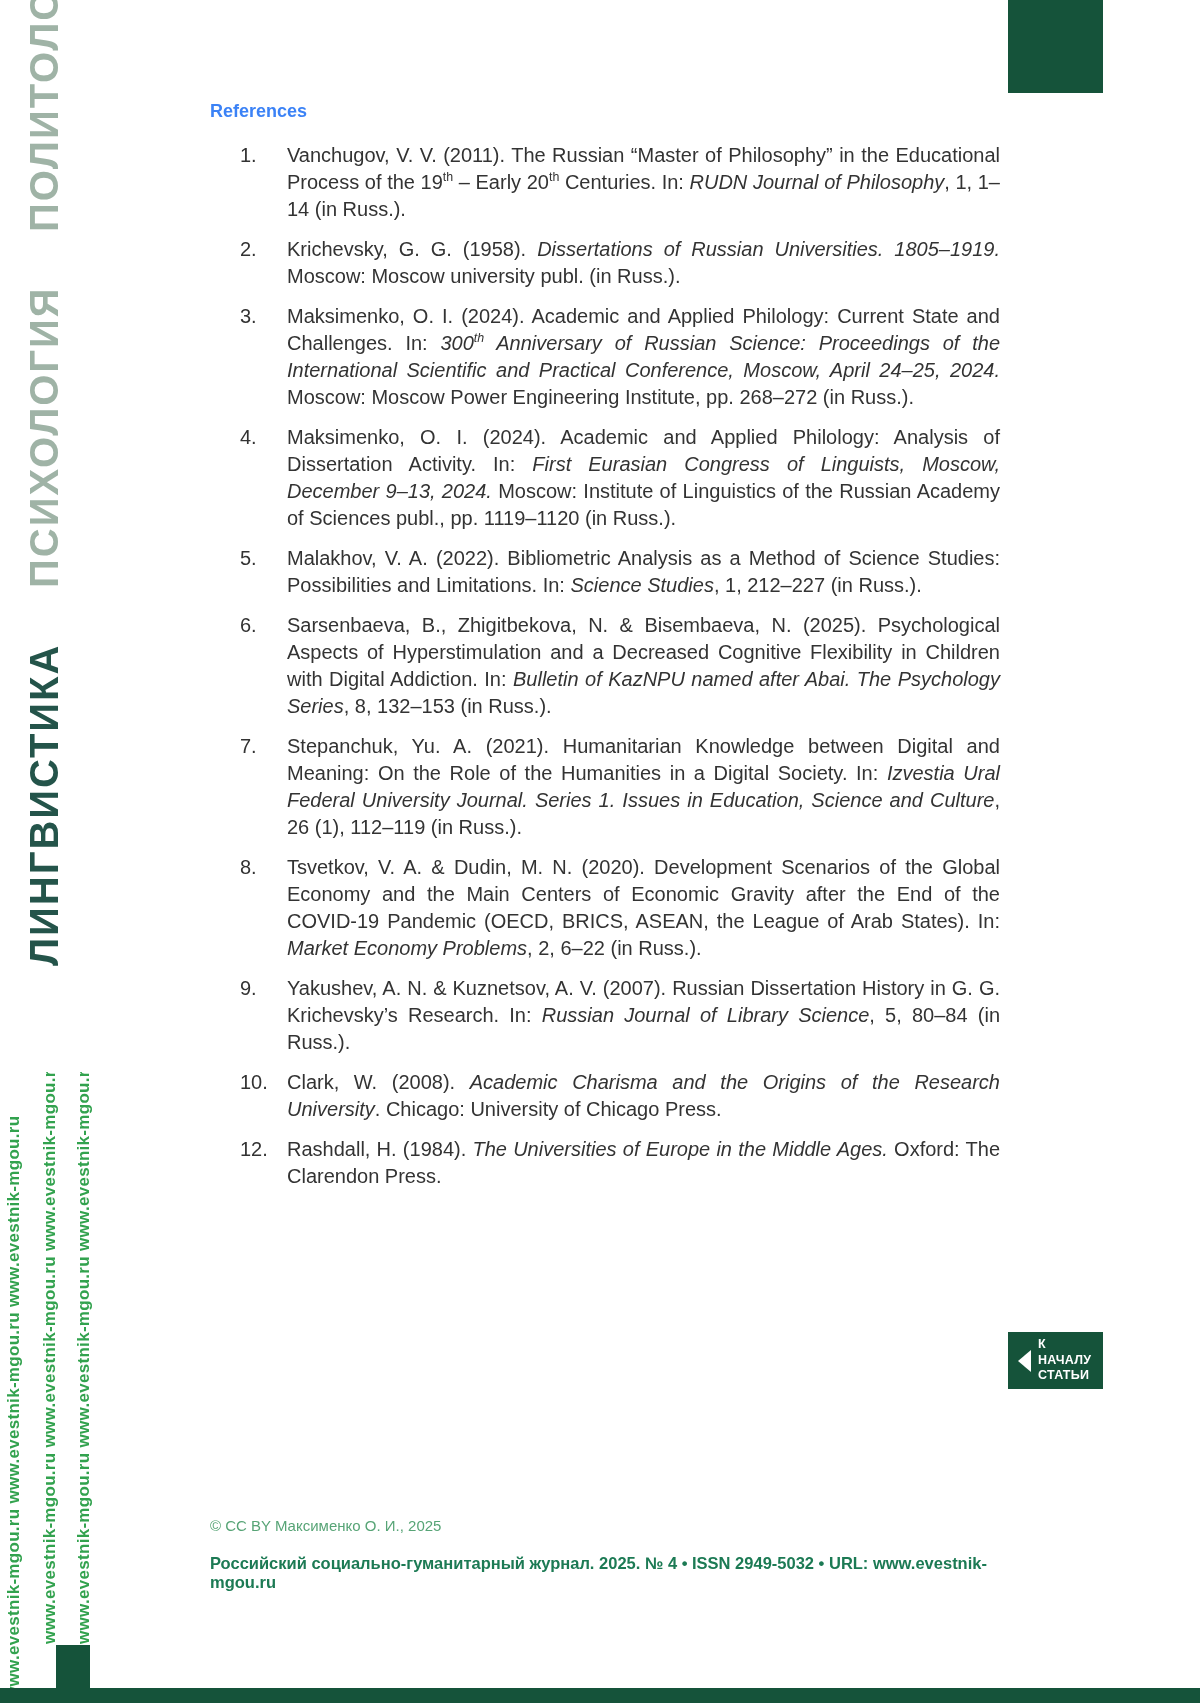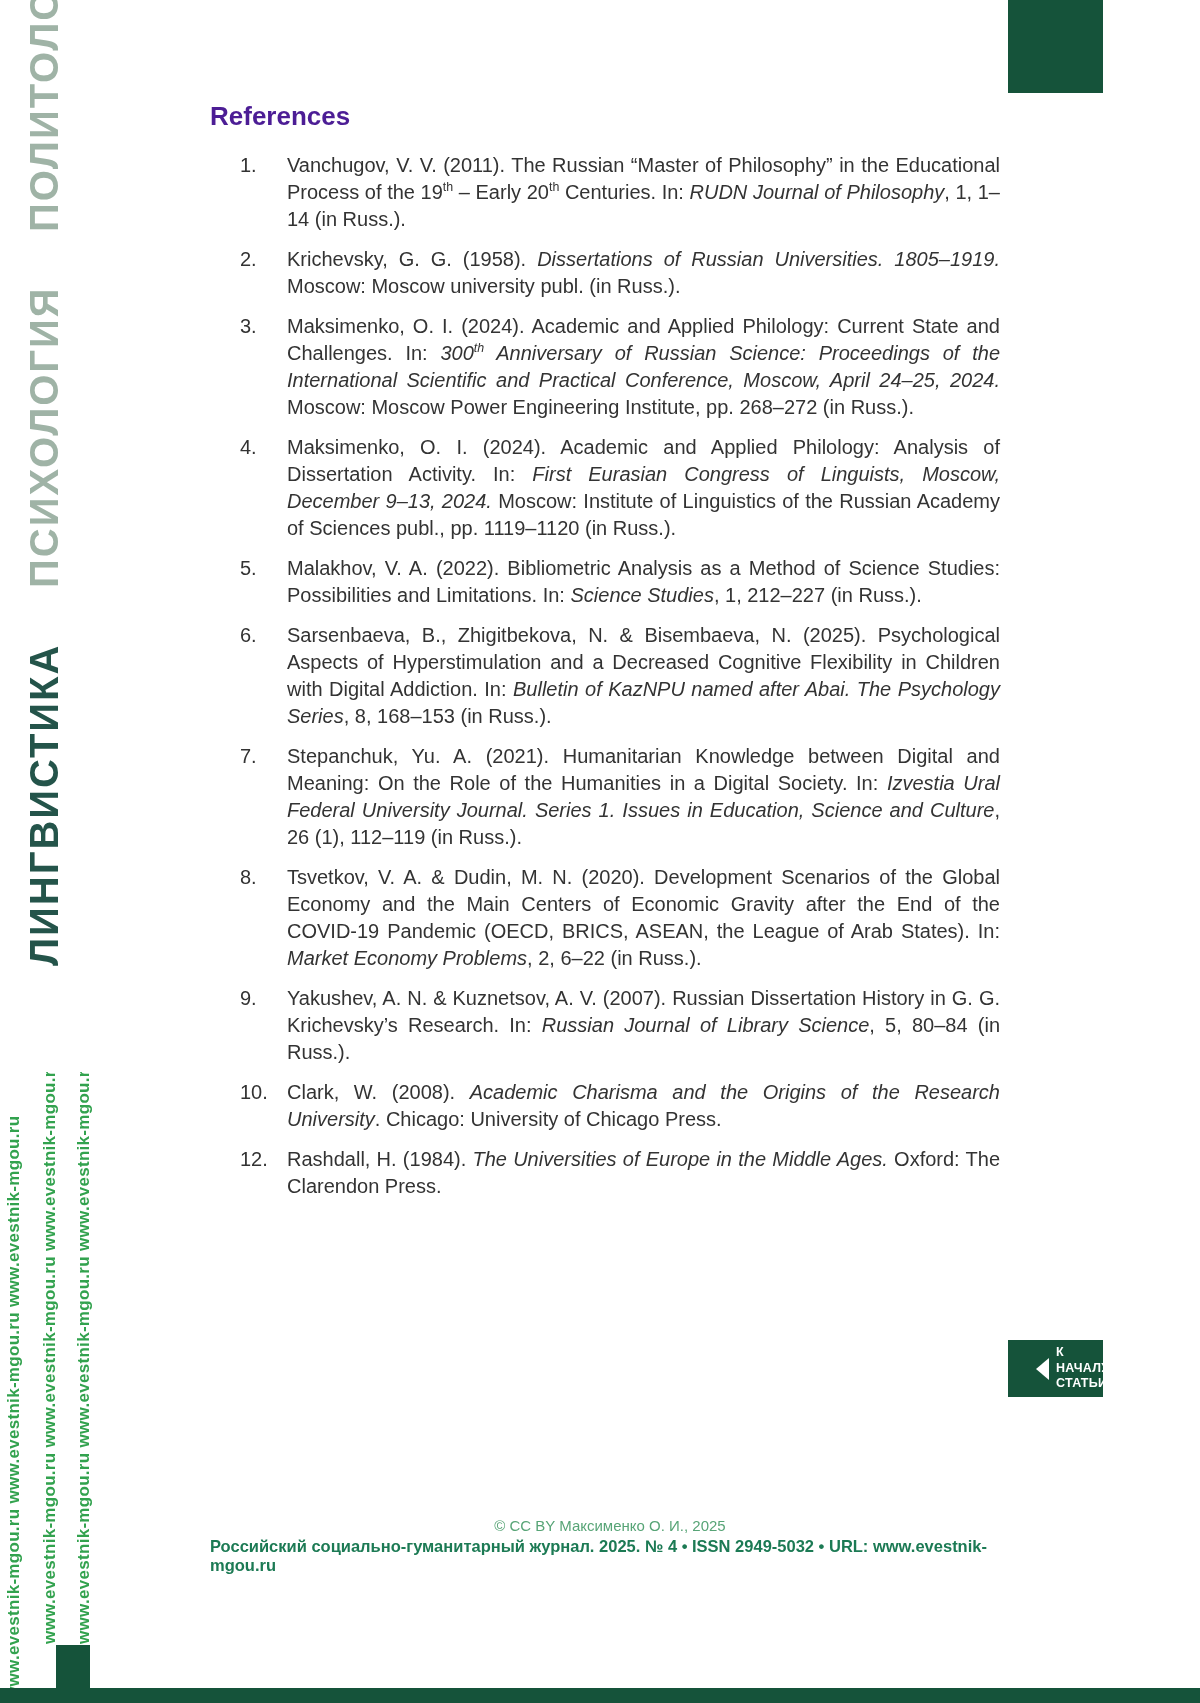--- a/index.html
+++ b/index.html
@@ -23,41 +23,41 @@
 
   .url-col { position:absolute; writing-mode:vertical-rl; transform:rotate(180deg);
              font-size:17px; font-weight:700; letter-spacing:.3px;
              color:var(--url-green,#32a24e); white-space:nowrap; overflow:hidden; }
   .c1 { left:4px;  top:1038px; height:662px; }
   .c2 { left:40px; top:1072px; height:572px; }
   .c3 { left:74px; top:1072px; height:572px; }
 
   
   .content { position:absolute; left:210px; top:101px; width:793px; }
-  .heading { font-size:26px; font-weight:700; color:#4c1d95; margin-bottom:20px; }
+  .heading { font-size:18px; font-weight:700; color:#3b82f6; margin-bottom:20px; }
   .ref-list { margin-left:30px; width:760px; }
   .ref-item { display:flex; margin-bottom:13px; }
   .ref-num  { flex:0 0 47px; width:47px; font-size:20px; line-height:27px; color:#333; }
   .ref-text { flex:1; font-size:20px; line-height:27px; color:#333; text-align:justify; }
   .ref-text .it { font-style:italic;margin-top:28px; }
   .ref-text sup { font-size:62%; line-height:0; vertical-align:super; }
 
   
   .back-badge { position:absolute; left:1008px; top:1332px; width:95px; height:57px;
                 background:var(--dark-green,#15533a); display:flex; align-items:center;
-                padding-left:28px; cursor:pointer; text-decoration:none;margin-top:8px; }
+                padding-left:10px; cursor:pointer; text-decoration:none; }
   .back-arrow { width:0; height:0; border-top:11px solid transparent;
                 border-bottom:11px solid transparent; border-right:13px solid #fff;
                 margin-right:7px; flex:0 0 auto; }
   .back-label { display:flex; flex-direction:column; color:#fff; font-size:12.5px;
                 font-weight:700; line-height:1.25; letter-spacing:.3px; }
 
   
   .footer { position:absolute; left:210px; top:1517px; width:800px; }
-  .copyright   { color:var(--footer-light,#57a476); font-size:15px; margin-bottom:3px;text-align:center; }
+  .copyright   { color:var(--footer-light,#57a476); font-size:15px; margin-bottom:20px; }
   .journal-line{ color:var(--footer-dark,#1c7a54); font-size:16.5px;font-weight:bold; }
 </style>
 </head>
 <body>
 
 <div class="page">
 
   <div class="corner-block"></div>
 
   <aside>
@@ -89,21 +89,21 @@
         <div class="ref-item">
           <div class="ref-num">4.</div>
           <div class="ref-text"><span>Maksimenko, O. I. (2024). Academic and Applied Philology: Analysis of Dissertation Activity. In: </span><span class="it">First Eurasian Congress of Linguists, Moscow, December 9–13, 2024.</span><span> Moscow: Institute of Linguistics of the Russian Academy of Sciences publ., pp. 1119–1120 (in Russ.).</span></div>
         </div>
         <div class="ref-item">
           <div class="ref-num">5.</div>
           <div class="ref-text"><span>Malakhov, V. A. (2022). Bibliometric Analysis as a Method of Science Studies: Possibilities and Limitations. In: </span><span class="it">Science Studies</span><span>, 1, 212–227 (in Russ.).</span></div>
         </div>
         <div class="ref-item">
           <div class="ref-num">6.</div>
-          <div class="ref-text"><span>Sarsenbaeva, B., Zhigitbekova, N. &amp; Bisembaeva, N. (2025). Psychological Aspects of Hyperstimulation and a Decreased Cognitive Flexibility in Children with Digital Addiction. In: </span><span class="it">Bulletin of KazNPU named after Abai. The Psychology Series</span><span>, 8, 168–153 (in Russ.).</span></div>
+          <div class="ref-text"><span>Sarsenbaeva, B., Zhigitbekova, N. &amp; Bisembaeva, N. (2025). Psychological Aspects of Hyperstimulation and a Decreased Cognitive Flexibility in Children with Digital Addiction. In: </span><span class="it">Bulletin of KazNPU named after Abai. The Psychology Series</span><span>, 8, 132–153 (in Russ.).</span></div>
         </div>
         <div class="ref-item">
           <div class="ref-num">7.</div>
           <div class="ref-text"><span>Stepanchuk, Yu. A. (2021). Humanitarian Knowledge between Digital and Meaning: On the Role of the Humanities in a Digital Society. In: </span><span class="it">Izvestia Ural Federal University Journal. Series 1. Issues in Education, Science and Culture</span><span>, 26 (1), 112–119 (in Russ.).</span></div>
         </div>
         <div class="ref-item">
           <div class="ref-num">8.</div>
           <div class="ref-text"><span>Tsvetkov, V. A. &amp; Dudin, M. N. (2020). Development Scenarios of the Global Economy and the Main Centers of Economic Gravity after the End of the COVID-19 Pandemic (OECD, BRICS, ASEAN, the League of Arab States). In: </span><span class="it">Market Economy Problems</span><span>, 2, 6–22 (in Russ.).</span></div>
         </div>
         <div class="ref-item">

